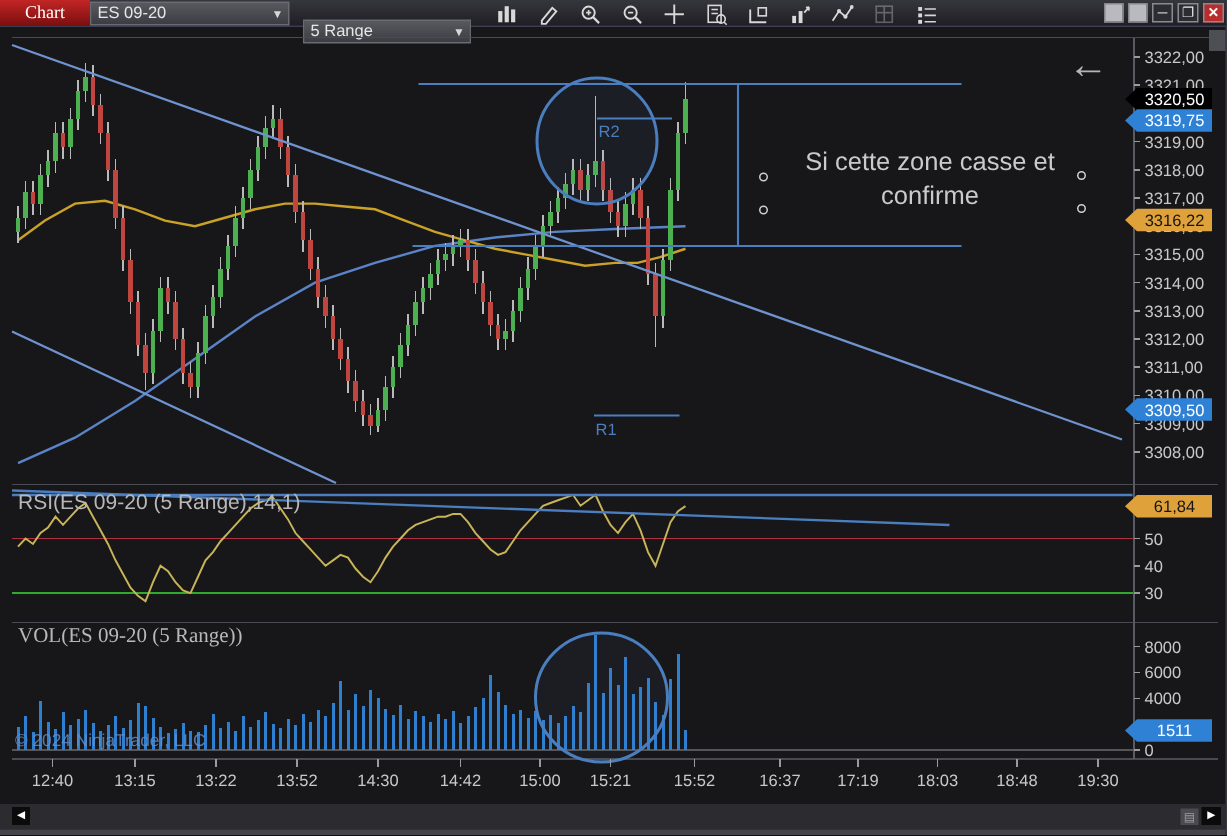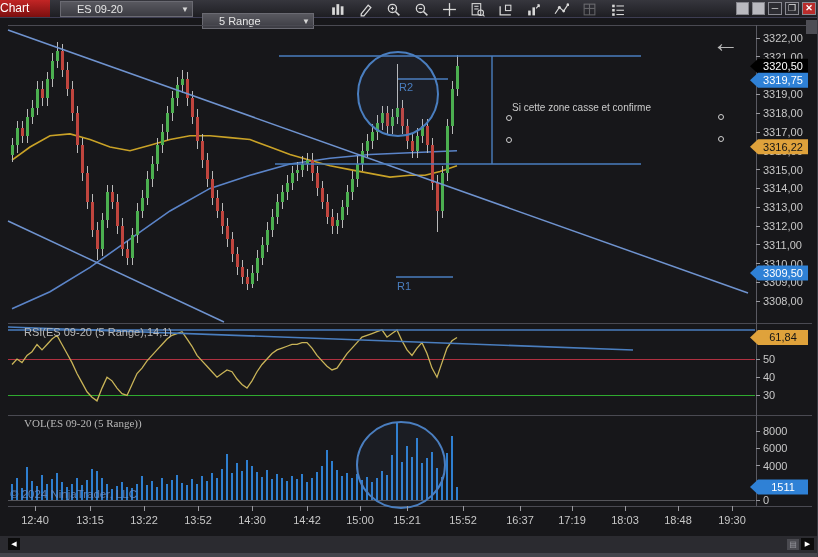--- a/index.html
+++ b/index.html
@@ -2,39 +2,39 @@
 <html><head>
 <meta charset="utf-8">
 <style>
   html,body{margin:0;padding:0;background:#000;}
   *{box-sizing:border-box;}
   .win{position:relative;width:818px;height:557px;background:#17171a;overflow:hidden;
        font-family:"Liberation Sans", sans-serif;border-right:1px solid #3a3a42;}
   
   .toolbar{position:absolute;left:0;top:0;width:818px;height:18px;
            background:linear-gradient(#36363d,#1e1e23);border-bottom:1px solid #3d3d52;}
-  .tab{position:absolute;left:0;top:0;width:50px;height:17px;
-       background:linear-gradient(#c22525,#7c0f0f);color:#fff;font-size:12px;line-height:17px;}
+  .tab{position:absolute;left:0;top:0;width:60px;height:17px;text-align:center;
+       background:linear-gradient(#c22525,#7c0f0f);color:#fff;font-size:12px;line-height:17px;font-family:Liberation Serif, serif;}
   .dd{position:absolute;top:1px;height:16px;background:linear-gradient(#58585f,#3c3c43);
-      border:1px solid #6a6a72;color:#e6e6e6;font-size:11px;line-height:14px;padding:0 16px;}
+      border:1px solid #6a6a72;color:#e6e6e6;font-size:11px;line-height:14px;padding:0 4px;}
   .dd .ddtxt{display:inline-block;vertical-align:top;}
   .dd .ddarrow{position:absolute;right:3px;top:0;font-size:8px;line-height:15px;color:#d6d6d6;}
   .dd1{left:60px;width:133px;} .dd2{left:202px;width:112px;margin-top:12px;}
   .icons{position:absolute;left:330px;top:1px;height:16px;display:flex;gap:13px;align-items:center;}
   .ticon{width:15px;height:15px;display:inline-block;}
   .winbtns{position:absolute;right:2px;top:2px;display:flex;gap:3px;}
   .sq{width:13px;height:13px;background:#b9b9bf;border:1px solid #85858c;}
   .wb{width:14px;height:13px;background:#2c2c32;border:1px solid #8a8a92;color:#e6e6e6;
       font-size:9px;line-height:11px;text-align:center;}
   .wb.close{background:#b92c2c;color:#fff;font-weight:bold;}
   
   .ov{position:absolute;pointer-events:none;}
-  .plabel{color:#b8b8b8;font-size:11px;margin-left:12px;}
+  .plabel{color:#b8b8b8;font-size:14px;}
   .watermark{color:rgba(105,145,205,.8);font-size:11.5px;}
-  .note{width:216px;text-align:left;color:#cacaca;font-size:10px;line-height:23px;}
+  .note{width:216px;text-align:center;color:#cacaca;font-size:17px;line-height:23px;}
   .handle{position:absolute;width:6px;height:6px;border:1.5px solid #cfcfcf;border-radius:50%;}
   .backarrow{color:#b5b5b5;font-size:27px;line-height:24px;}
   .vsq{position:absolute;left:806px;top:20px;width:12px;height:14px;background:#4e4e55;}
   .bottombar{position:absolute;left:0;top:536px;width:818px;height:17px;background:#2b2b30;}
   .bb-left{position:absolute;left:8px;top:2px;width:12px;height:12px;background:#0b0b0b;
            color:#fff;font-size:7px;line-height:12px;text-align:center;}
   .bb-grid{position:absolute;left:787px;top:3px;width:12px;height:11px;background:#4a4a50;
            color:#9a9aa2;font-size:8px;line-height:11px;text-align:center;}
   .bb-right{position:absolute;left:801px;top:2px;width:13px;height:12px;background:#0b0b0b;
             color:#fff;font-size:7px;line-height:12px;text-align:center;}

